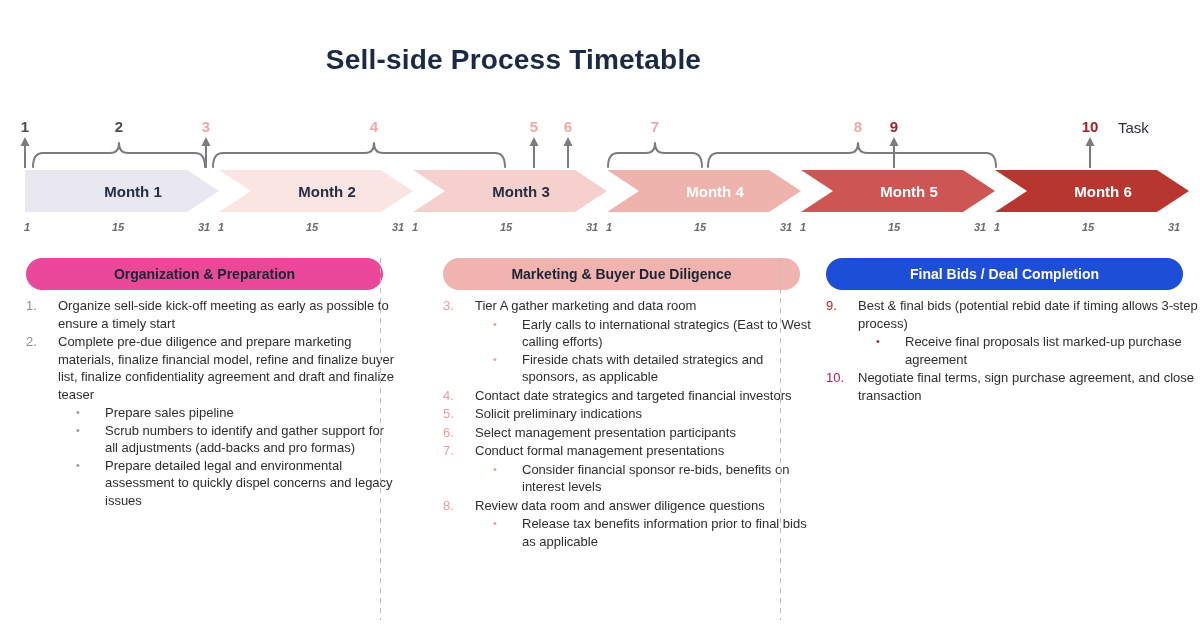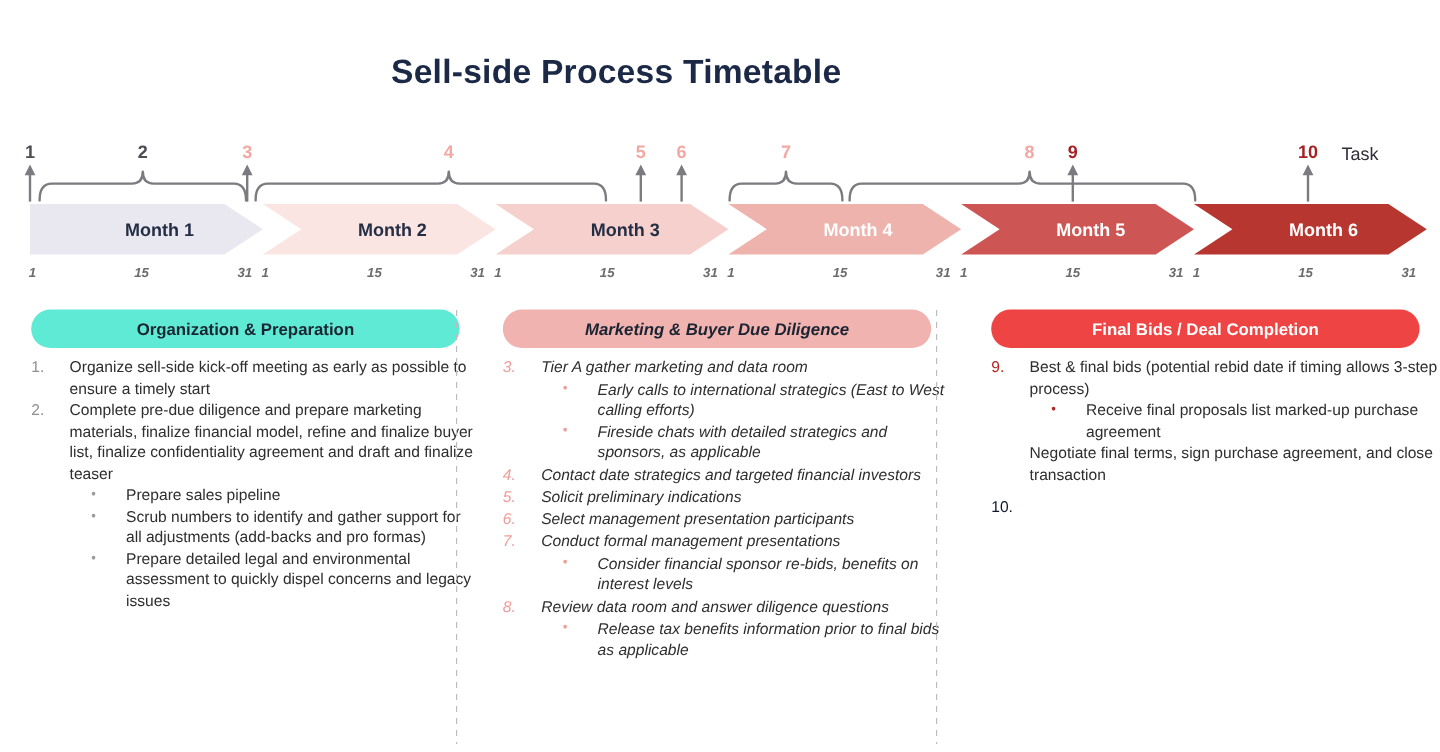--- a/index.html
+++ b/index.html
@@ -7,21 +7,21 @@
     width:1200px;height:627px;position:relative;background:#ffffff;
     font-family:"Liberation Sans", sans-serif;overflow:hidden;
   }
   .title{
     position:absolute;top:44px;left:0;width:1027px;text-align:center;
     font-size:28px;font-weight:bold;color:#1b2947;letter-spacing:.2px;
   }
   #timeline-svg{position:absolute;left:0;top:110px;}
   .columns{position:absolute;left:0;top:258px;width:1200px;}
   .column{position:absolute;top:0;width:372px;}
-  .col-0{left:26px;} .col-1{left:419px;font-style:italic;} .col-2{left:826px;}
+  .col-0{left:26px;} .col-1{left:443px;} .col-2{left:826px;}
   .pill{
     width:357px;height:32px;border-radius:16px;display:flex;align-items:center;justify-content:center;
     font-size:14px;font-weight:bold;margin-bottom:7px;
   }
   .item{display:flex;margin:1px 0;}
   .item-num{flex:none;width:32px;font-size:13px;padding-top:1px;}
   .item-body{flex:1;font-size:13px;line-height:17.5px;color:#2e2e2e;}
   .sub{display:flex;margin-left:50px;}
   .sub-dot{flex:none;width:29px;font-size:11px;padding-top:2px;text-align:left;}
   .sub-text{flex:1;font-size:13px;line-height:17.5px;color:#2e2e2e;}
@@ -95,21 +95,21 @@
       <text x="894" y="22" text-anchor="middle" font-size="15" font-weight="bold" fill="#a62024">9</text>
       <line x1="1090" y1="58" x2="1090" y2="35" stroke="#7b7b80" stroke-width="2"></line>
       <polygon points="1085.5,36 1094.5,36 1090,27" fill="#7b7b80"></polygon>
       <text x="1090" y="22" text-anchor="middle" font-size="15" font-weight="bold" fill="#a62024">10</text>
     </g>
   <text x="1118" y="23" font-size="15" font-weight="500" fill="#2f2f38">Task</text>
 </svg>
 
 <div class="columns">
   <div class="column col-0">
-      <div class="pill" style="background: #5eead4; color: rgb(27, 36, 51);">Organization &amp; Preparation</div>
+      <div class="pill" style="background: #ec4899; color: rgb(27, 36, 51);">Organization &amp; Preparation</div>
       <div class="item">
         <span class="item-num" style="color: rgb(143, 143, 148);">1.</span>
         <div class="item-body">Organize sell-side kick-off meeting as early as possible to ensure a timely start</div>
       </div>
       <div class="item">
         <span class="item-num" style="color: rgb(143, 143, 148);">2.</span>
         <div class="item-body">Complete pre-due diligence and prepare marketing materials, finalize financial model, refine and finalize buyer list, finalize confidentiality agreement and draft and finalize teaser</div>
       </div>
       <div class="sub">
         <span class="sub-dot" style="color: rgb(155, 155, 155);">•</span>
@@ -161,29 +161,29 @@
       <div class="item">
         <span class="item-num" style="color: rgb(238, 157, 153);">8.</span>
         <div class="item-body">Review data room and answer diligence questions</div>
       </div>
       <div class="sub">
         <span class="sub-dot" style="color: rgb(238, 157, 153);">•</span>
         <div class="sub-text">Release tax benefits information prior to final bids as applicable</div>
       </div>
     </div>
   <div class="column col-2">
-      <div class="pill" style="background: #ef4444; color: rgb(255, 255, 255);">Final Bids / Deal Completion</div>
+      <div class="pill" style="background: #1d4ed8; color: rgb(255, 255, 255);">Final Bids / Deal Completion</div>
       <div class="item">
         <span class="item-num" style="color: rgb(176, 39, 36);">9.</span>
         <div class="item-body">Best &amp; final bids (potential rebid date if timing allows 3-step process)</div>
       </div>
       <div class="sub">
         <span class="sub-dot" style="color: rgb(176, 39, 36);">•</span>
         <div class="sub-text">Receive final proposals list marked-up purchase agreement</div>
       </div>
       <div class="item">
-        <span class="item-num" style="color: #0f172a; margin-top: 45px;">10.</span>
+        <span class="item-num" style="color: #be185d;">10.</span>
         <div class="item-body">Negotiate final terms, sign purchase agreement, and close transaction</div>
       </div>
     </div>
   <div class="divider div-0"></div>
   <div class="divider div-1"></div>
 </div>
 
 </body></html>

